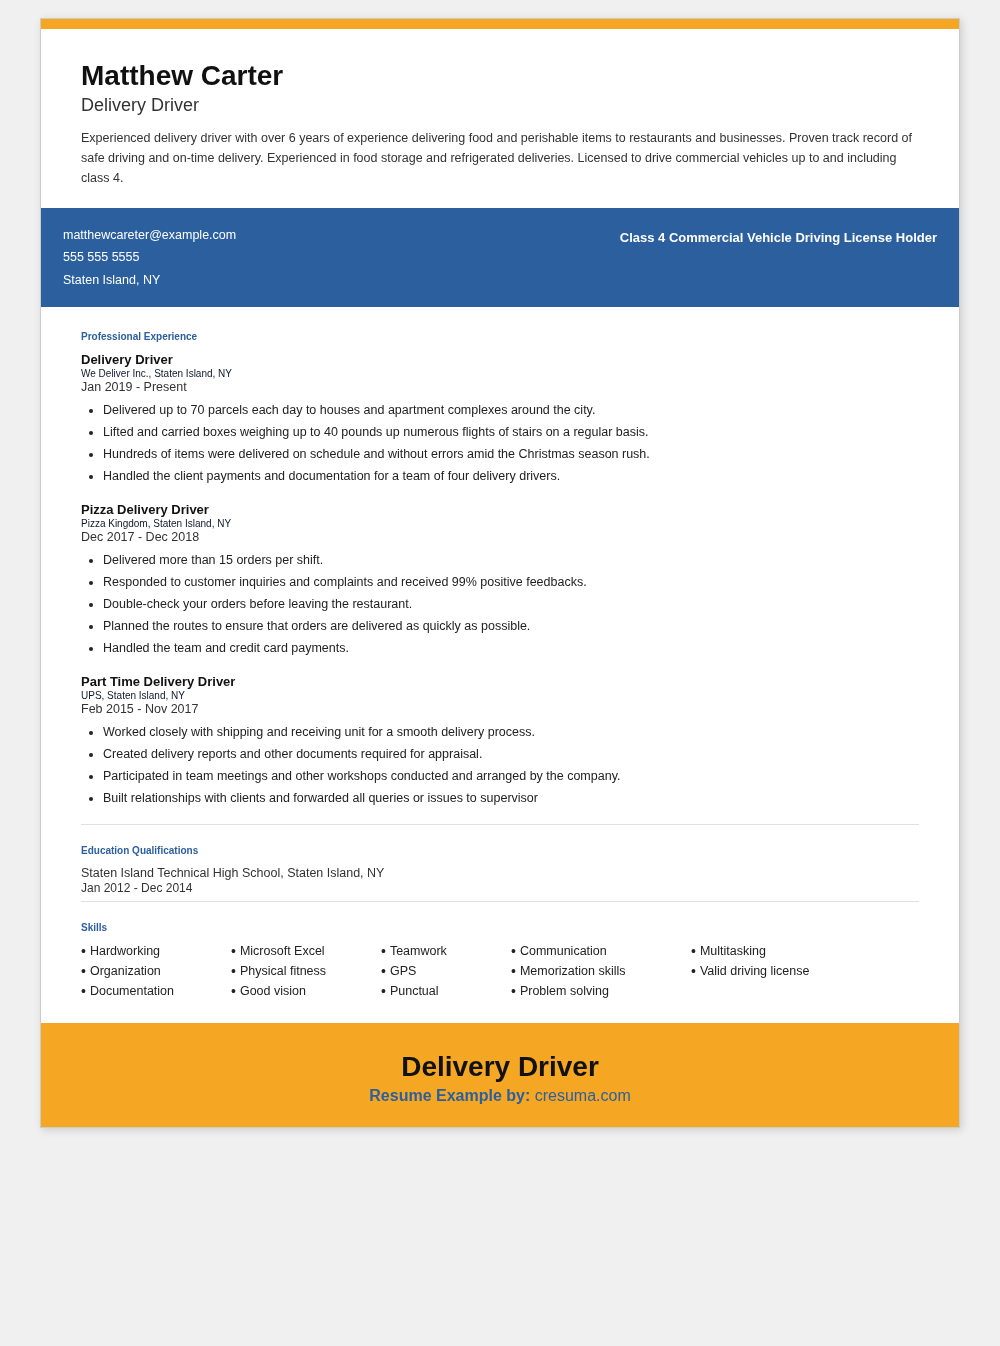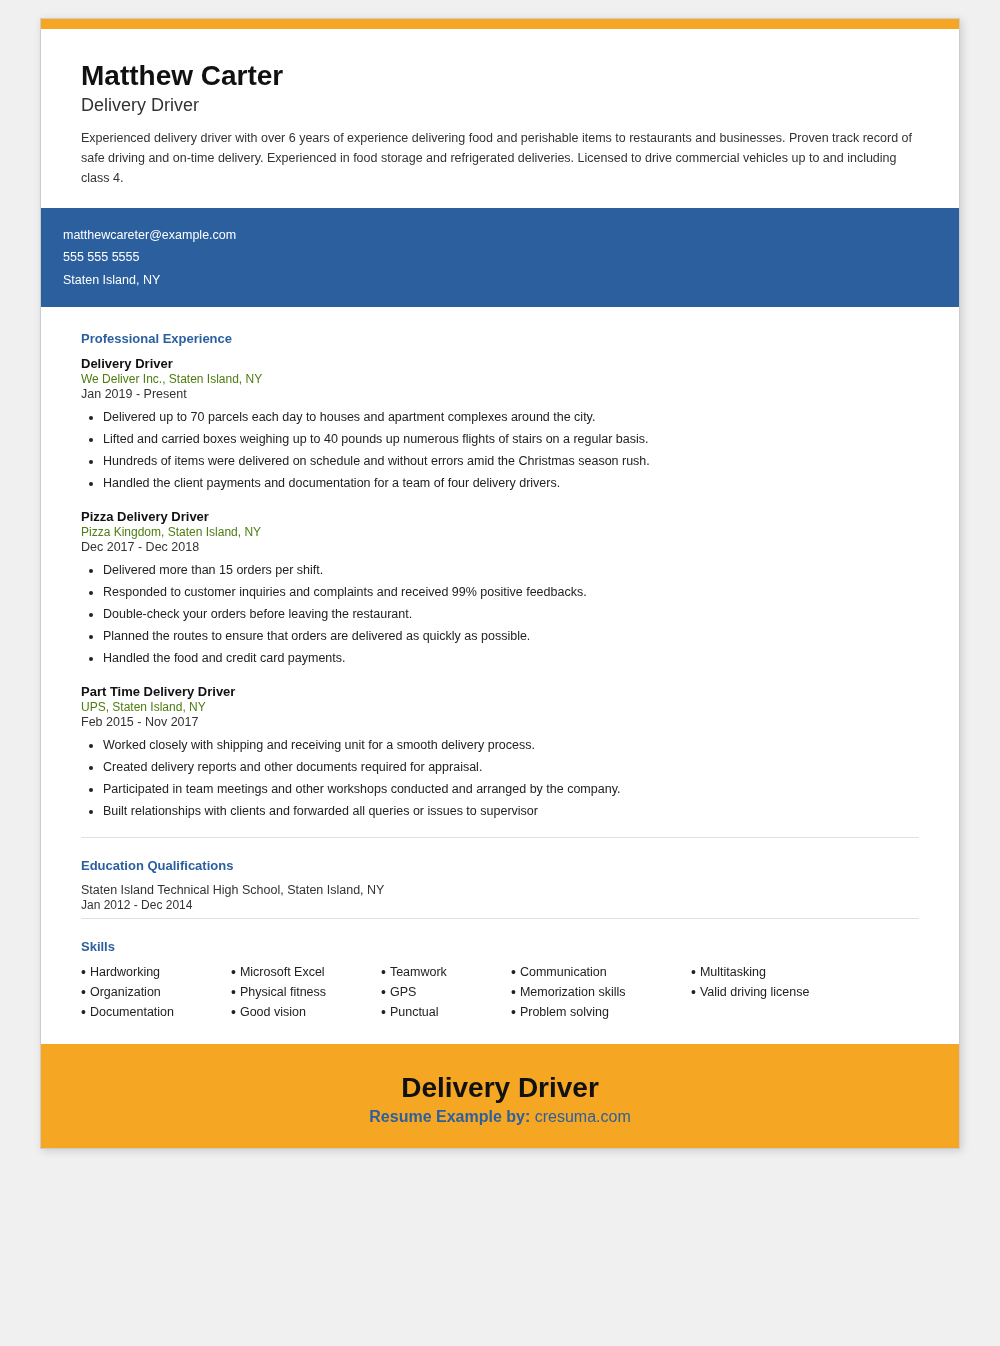--- a/index.html
+++ b/index.html
@@ -67,38 +67,38 @@
     .contact-right {
       font-weight: 700;
       font-size: 13px;
       padding-top: 2px;
     }
     
     .body-section {
       padding: 24px 40px;
     }
     .section-title {
-      font-size: 13px;
+      font-size: 10px;
       font-weight: 700;
       color: #2B5F9E;
       margin-bottom: 10px;
       margin-top: 20px;
     }
     .section-title:first-child {
       margin-top: 0;
     }
     .job-title {
       font-weight: 700;
       font-size: 13px;
       color: #111;
       margin-bottom: 1px;
     }
     .job-company {
-      font-size: 12px;
-      color: #4d7c0f;
+      font-size: 10px;
+      color: #0f172a;
       margin-bottom: 1px;
     }
     .job-dates {
       font-size: 12.5px;
       color: #333;
       margin-bottom: 6px;
     }
     .job-bullets {
       list-style: disc;
       margin-left: 22px;
@@ -177,20 +177,21 @@
       <div class="candidate-title">Delivery Driver</div>
       <div class="summary-text">Experienced delivery driver with over 6 years of experience delivering food and perishable items to restaurants and businesses. Proven track record of safe driving and on-time delivery. Experienced in food storage and refrigerated deliveries. Licensed to drive commercial vehicles up to and including class 4.</div>
     </div>
 
     <div class="contact-bar">
       <div class="contact-left">
         <div>matthewcareter@example.com</div>
         <div>555 555 5555</div>
         <div>Staten Island, NY</div>
       </div>
+      <div class="contact-right">Class 4 Commercial Vehicle Driving License Holder</div>
     </div>
 
     <div class="body-section">
 
       <div class="section-title">Professional Experience</div>
 
       <div>
         <div class="job-title">Delivery Driver</div>
         <div class="job-company">We Deliver Inc., Staten Island, NY</div>
         <div class="job-dates">Jan 2019 - Present</div>
@@ -204,21 +205,21 @@
 
       <div>
         <div class="job-title">Pizza Delivery Driver</div>
         <div class="job-company">Pizza Kingdom, Staten Island, NY</div>
         <div class="job-dates">Dec 2017 - Dec 2018</div>
         <ul class="job-bullets">
           <li>Delivered more than 15 orders per shift.</li>
           <li>Responded to customer inquiries and complaints and received 99% positive feedbacks.</li>
           <li>Double-check your orders before leaving the restaurant.</li>
           <li>Planned the routes to ensure that orders are delivered as quickly as possible.</li>
-          <li>Handled the food and credit card payments.</li>
+          <li>Handled the team and credit card payments.</li>
         </ul>
       </div>
 
       <div>
         <div class="job-title">Part Time Delivery Driver</div>
         <div class="job-company">UPS, Staten Island, NY</div>
         <div class="job-dates">Feb 2015 - Nov 2017</div>
         <ul class="job-bullets">
           <li>Worked closely with shipping and receiving unit for a smooth delivery process.</li>
           <li>Created delivery reports and other documents required for appraisal.</li>

